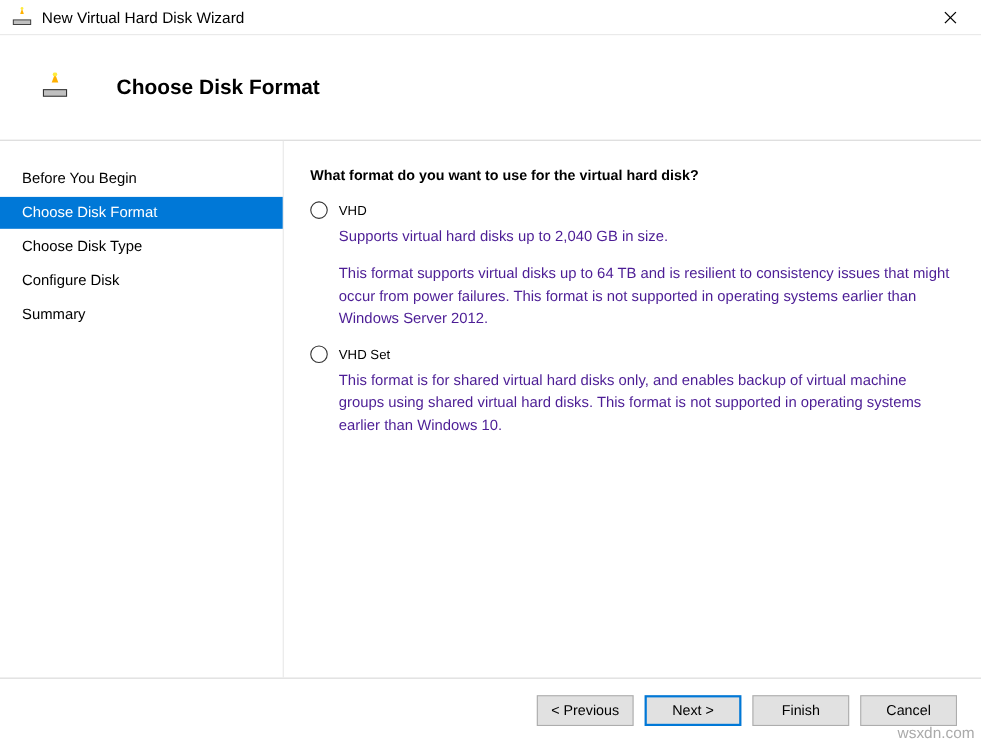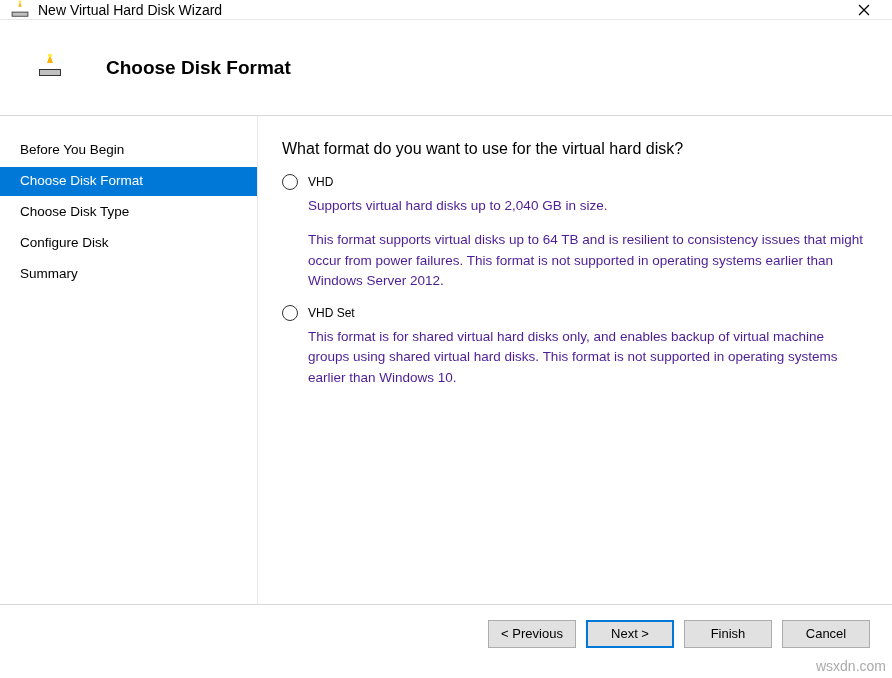--- a/index.html
+++ b/index.html
@@ -6,21 +6,21 @@
     body {
       font-family: "Segoe UI", Tahoma, sans-serif;
       font-size: 13px;
       background: #fff;
       width: 892px;
       height: 678px;
       overflow: hidden;
       color: #000;
     }
     .titlebar {
-      height: 20px;
+      height: 32px;
       display: flex;
       align-items: center;
       padding: 0 8px 0 10px;
       border-bottom: 1px solid #e8e8e8;
       justify-content: space-between;
     }
     .titlebar-icon { width: 20px; height: 20px; margin-right: 8px; }
     .titlebar-text { flex: 1; font-size: 14px; }
     .close-btn { width: 40px; height: 30px; display: flex; align-items: center; justify-content: center; cursor: pointer; }
     .close-btn svg { width: 12px; height: 12px; }
@@ -50,21 +50,21 @@
       cursor: pointer;
       line-height: 1.4;
       margin-bottom: 2px;
     }
     .nav-item.selected { background: #0078d7; color: #fff; }
 
     .main {
       flex: 1;
       padding: 24px 28px 0 24px;
     }
-    .prompt { margin-bottom: 16px; font-size: 16px; }
+    .prompt { margin-bottom: 16px; font-size: 13px; font-weight: bold; }
     .option { margin-bottom: 14px; }
     .option-row { display: flex; align-items: center; }
     .radio {
       width: 16px; height: 16px;
       border: 1.4px solid #333; border-radius: 50%;
       margin-right: 10px;
       display: flex; align-items: center; justify-content: center;
       flex-shrink: 0;
     }
     .radio.checked::after {

